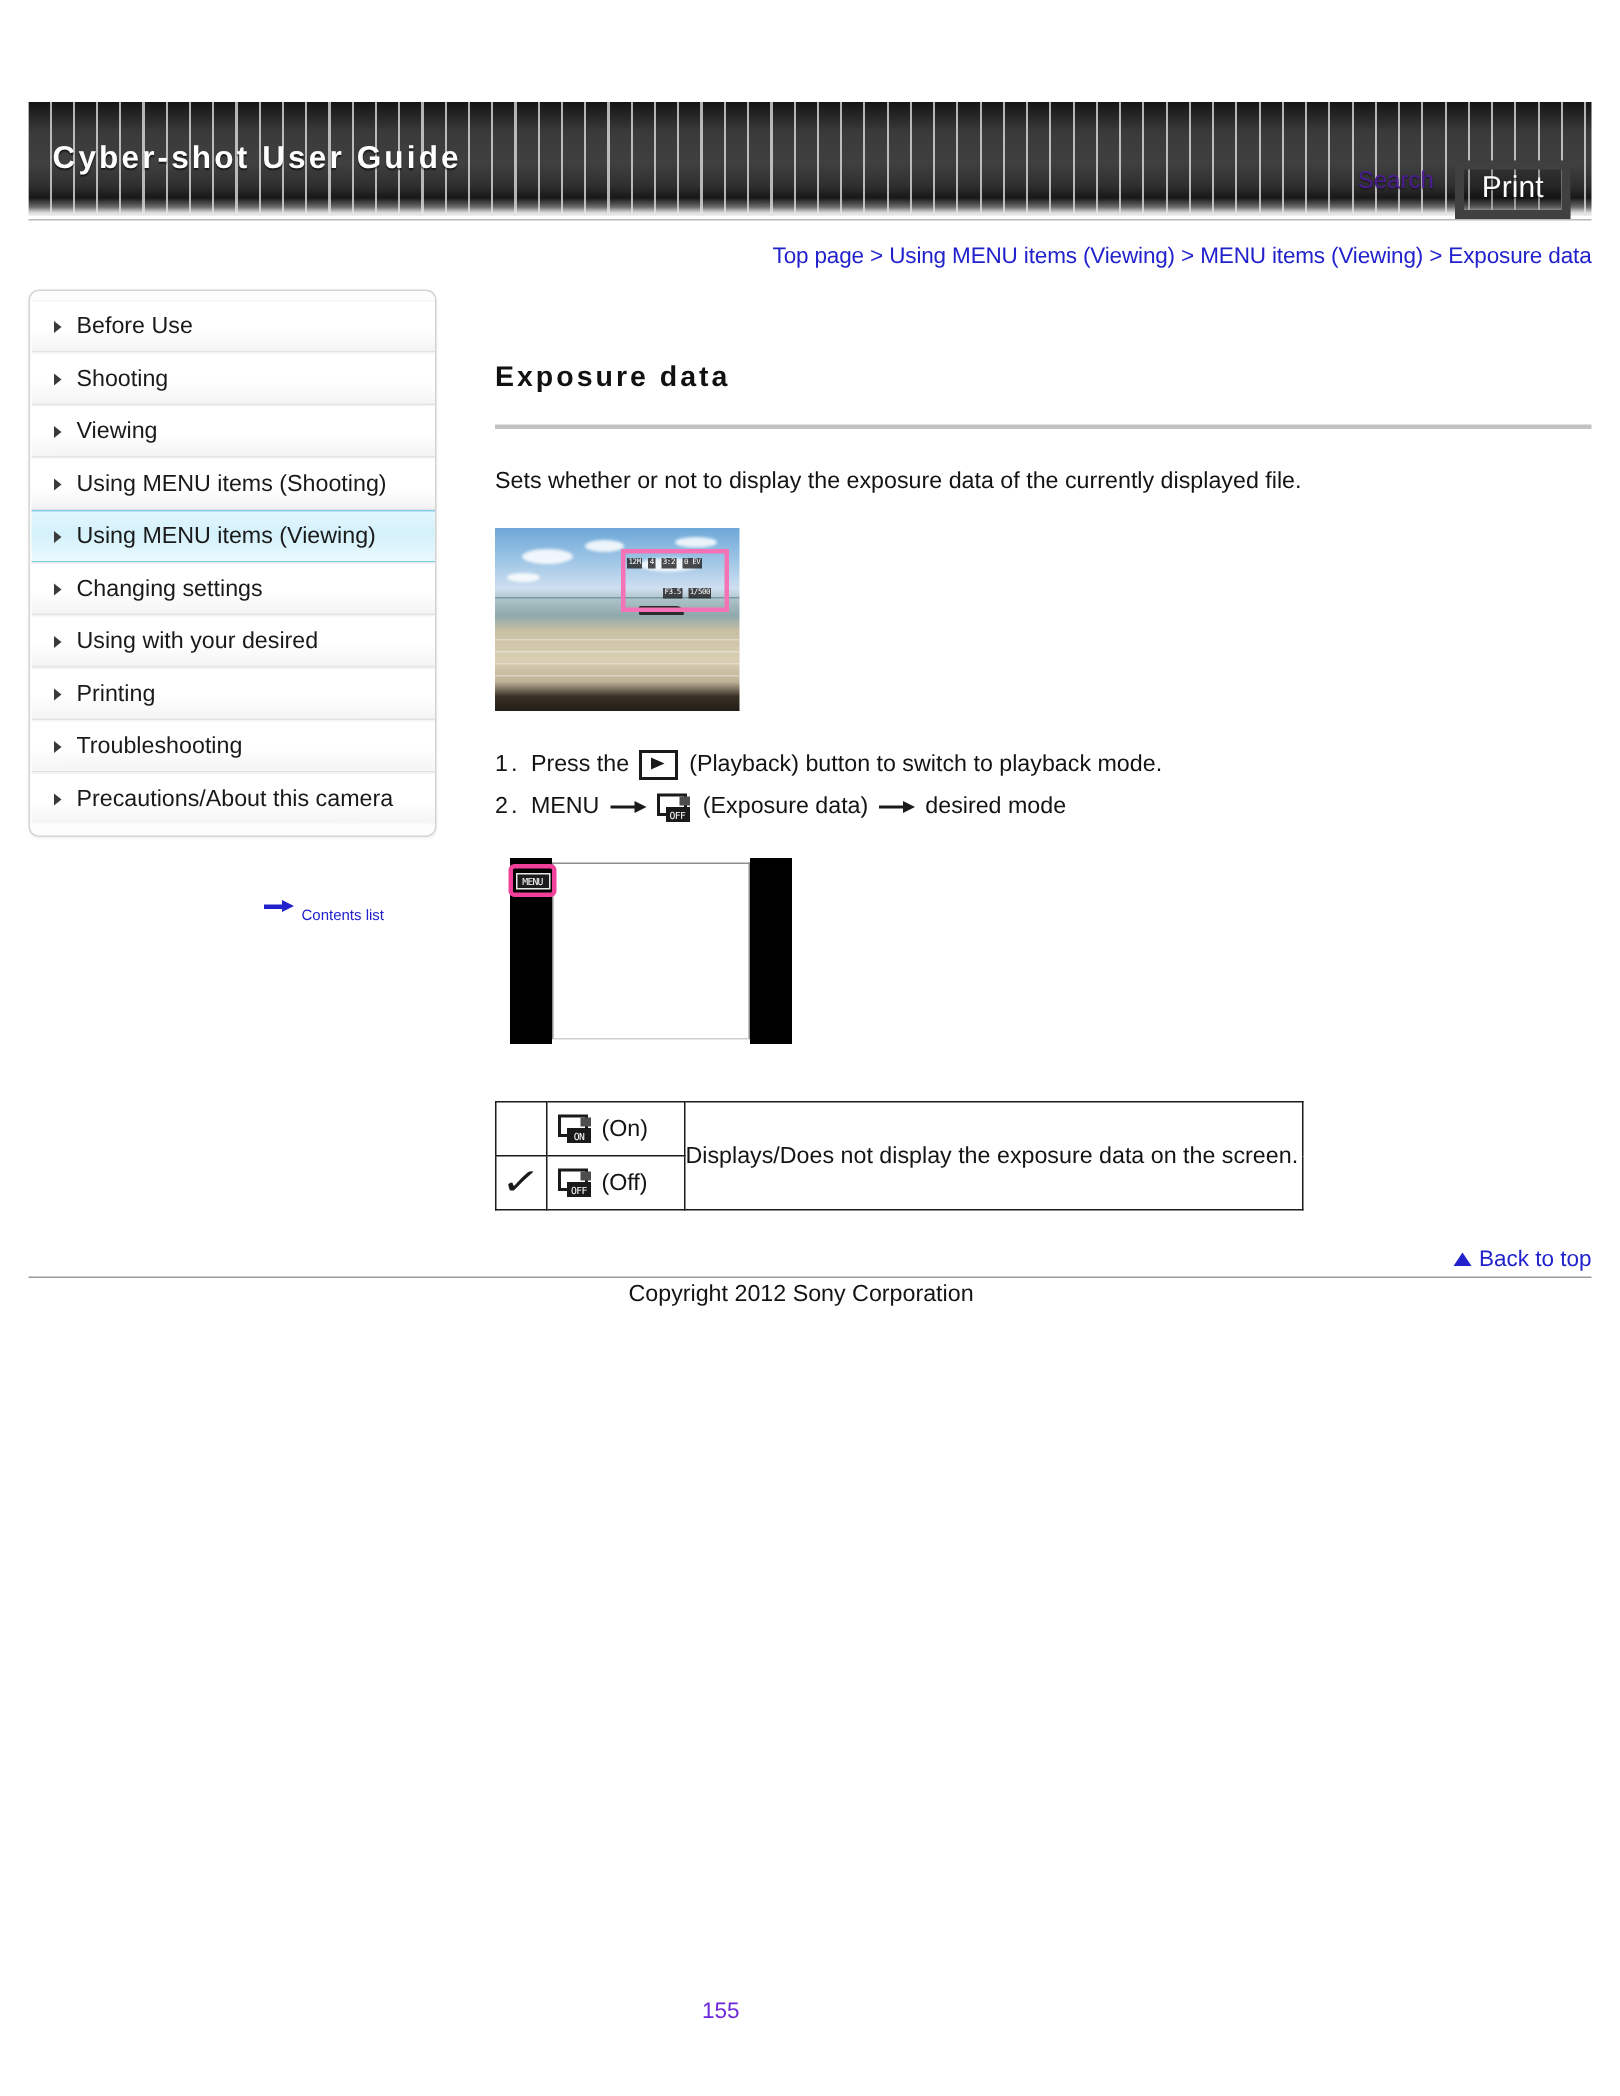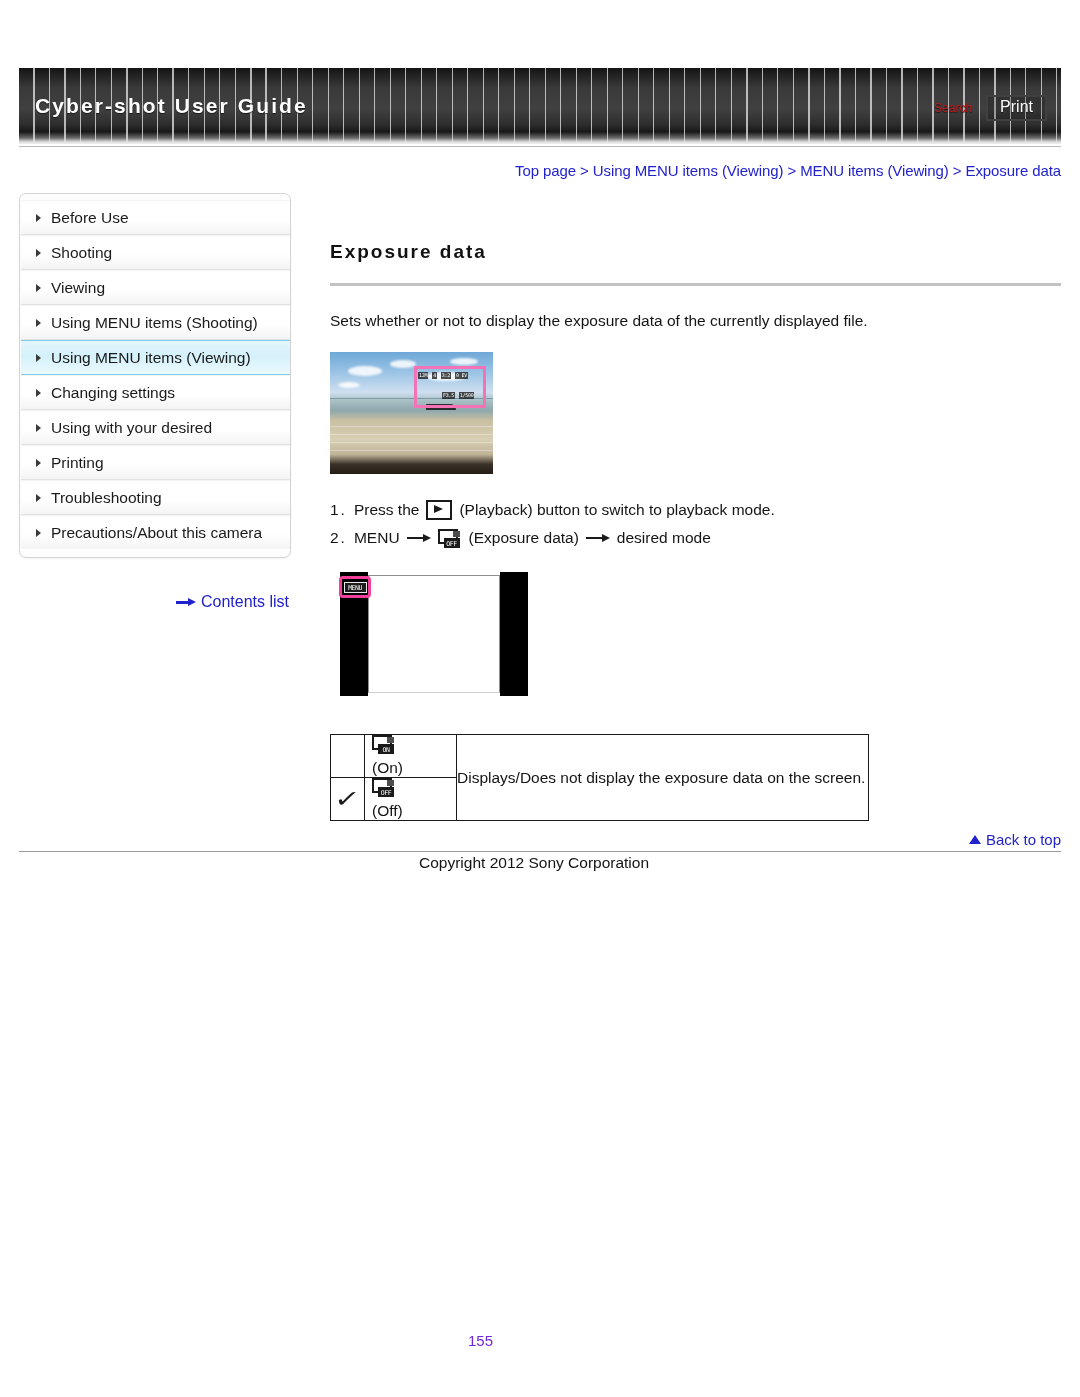--- a/index.html
+++ b/index.html
@@ -62,33 +62,34 @@
   }
   .header-tools {
     position: absolute;
     right: 14px;
     top: 27px;
     display: flex;
     align-items: center;
     gap: 14px;
   }
   .hdr-search {
-    color: #b91c1c;
-    font-size: 12px;
+    color: #4c1d95;
+    font-size: 16px;
     white-space: nowrap;
     text-shadow: 0 1px 1px rgba(0,0,0,0.6);
   }
   .hdr-print {
     color: #ffffff;
-    font-size: 16px;
-    border: 2px solid #404040;
+    font-size: 20px;
+    border: 6px solid #404040;
     padding: 1px 12px 3px 12px;
     background: rgba(0,0,0,0.18);
     white-space: nowrap;
     text-shadow: 0 1px 1px rgba(0,0,0,0.6);
+    margin-top: 12px;
   }
   .header-underline {
     position: absolute;
     left: 19px;
     top: 146px;
     width: 1042px;
     height: 1px;
     background: #b9b9b9;
   }
 
@@ -174,23 +175,24 @@
   .contents-link .arrow-ico::after {
     content: "";
     position: absolute;
     right: 0; top: 0px;
     width: 0; height: 0;
     border-left: 8px solid #2222cc;
     border-top: 4.5px solid transparent;
     border-bottom: 4.5px solid transparent;
   }
   .contents-link .cl-text {
-    font-size: 16px;
+    font-size: 10px;
     color: #2222cc;
     white-space: nowrap;
+    margin-top: 12px;
   }
 
   
   .main {
     position: absolute;
     left: 330px;
     top: 228px;
     width: 731px;
   }
   .page-title {
@@ -430,25 +432,24 @@
     font-size: 15.5px;
     color: #141414;
     padding: 0;
     vertical-align: middle;
   }
   .td-check { width: 33px; height: 35px; text-align: center; }
   .td-opt   { width: 91px; height: 35px; }
   .td-desc  { padding-left: 11px; }
   .opt-cell-inner {
     display: flex;
-    align-items: flex-start;
+    align-items: center;
     gap: 5px;
     padding-left: 7px;
     white-space: nowrap;
-    flex-direction: column;
   }
   .check-mark {
     display: inline-block;
     color: #1a1a1a;
     font-size: 24px;
     line-height: 24px;
     transform: scaleX(1.25) skewX(-6deg);
   }
 
   

